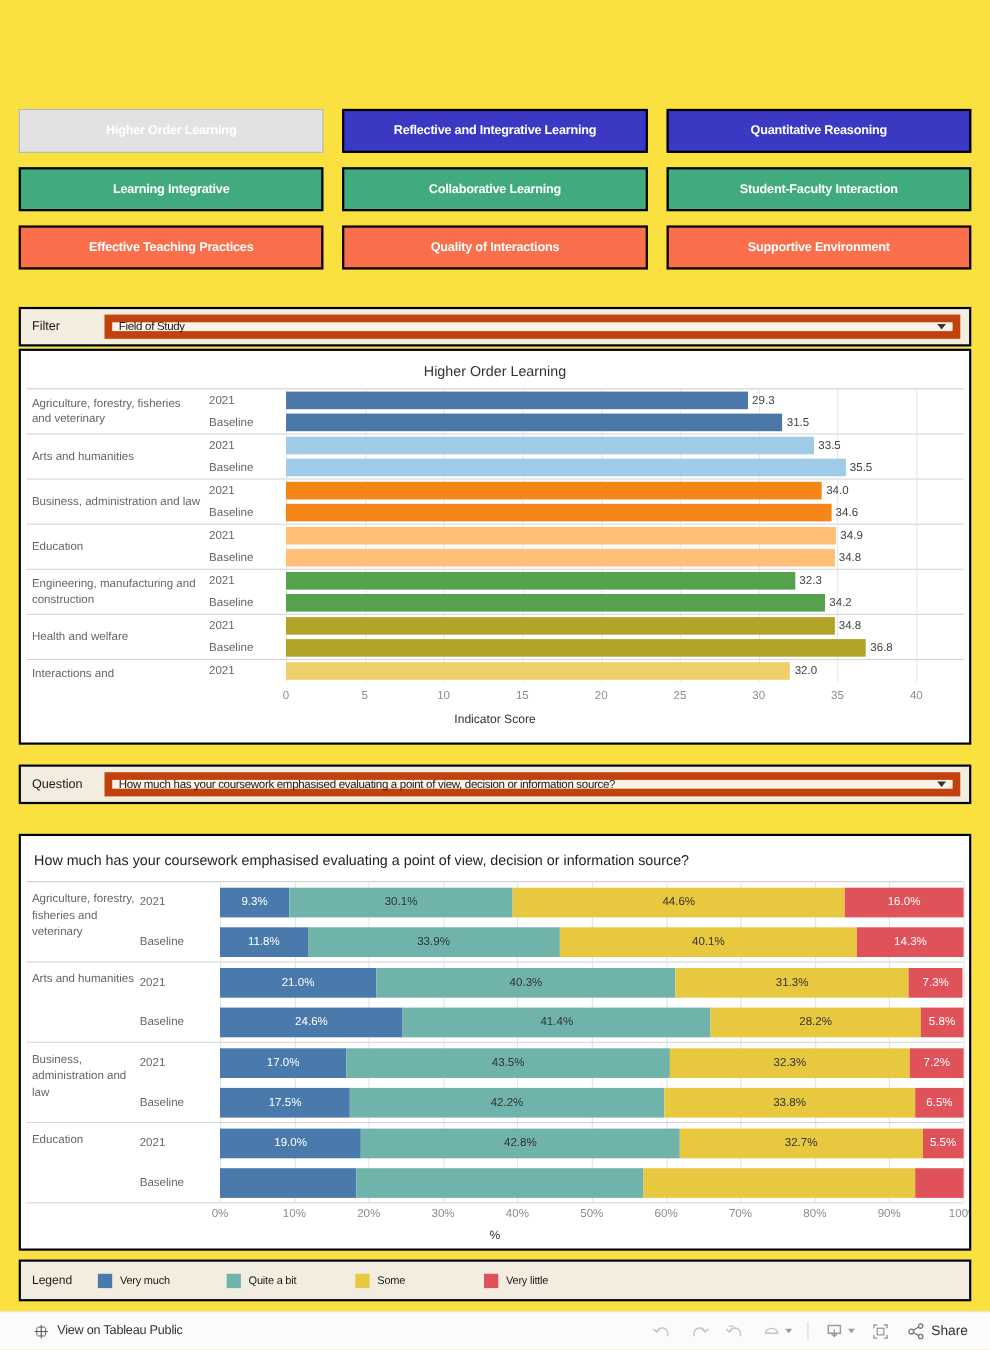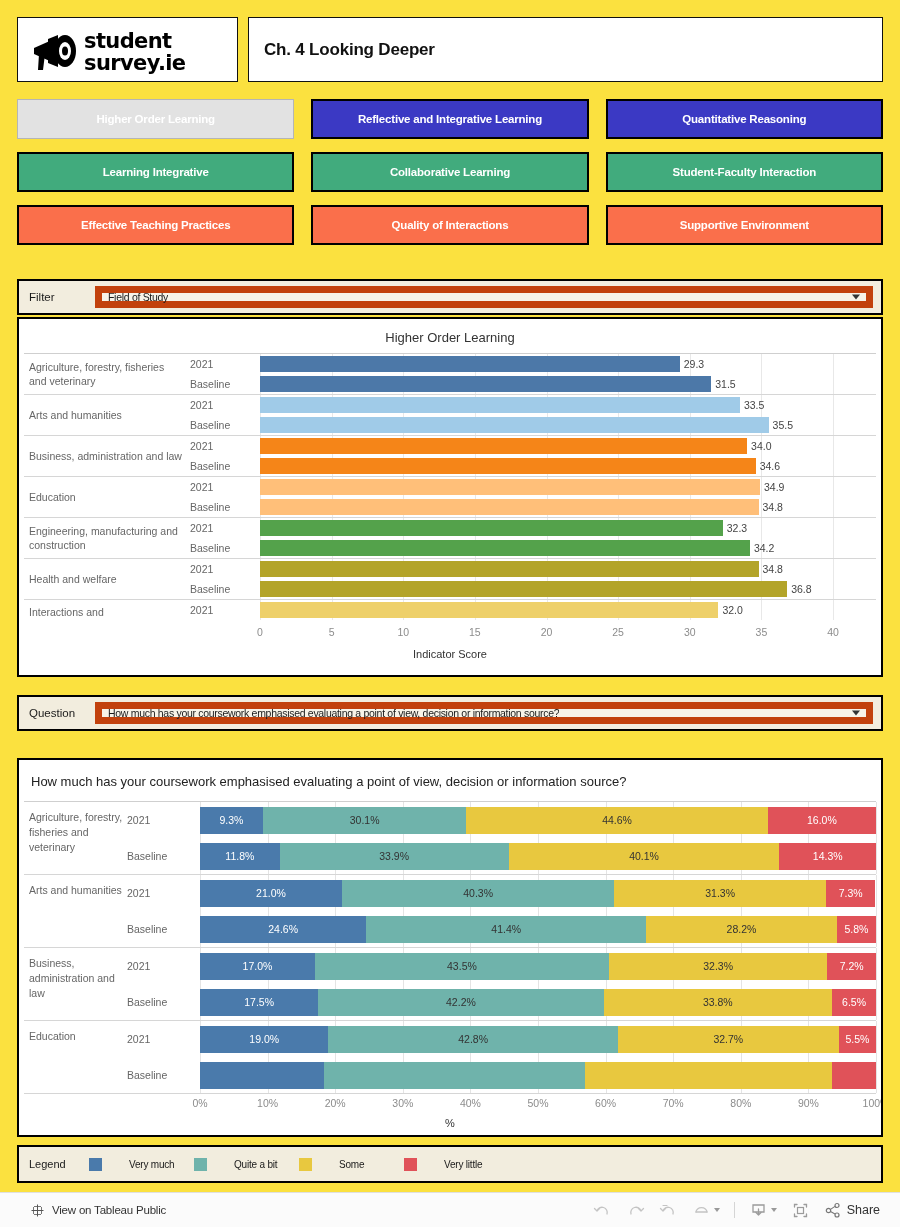--- a/index.html
+++ b/index.html
@@ -205,21 +205,21 @@
     position: absolute; left: 17px; top: 1145px;
     width: 866px; height: 38px;
     background: #F2EDDE; border: 2px solid #000;
     display: flex; align-items: center;
   }
   .legend-label {
     width: 70px; padding-left: 10px;
     font-size: 11px; color: #1a1a1a;
   }
   .legend-item {
-    display: flex; align-items: center; width: 105px; gap: 20px;
+    display: flex; align-items: center; width: 117px;
   }
   .legend-swatch {
     width: 13px; height: 13px; margin-right: 7px;
   }
   .legend-text { font-size: 10px; color: #1a1a1a; letter-spacing: -0.2px;}
 
   
   .footer {
     position: absolute; left: 0; top: 1192px;
     width: 900px; height: 35px;
@@ -243,39 +243,20 @@
     border-left: 3.5px solid transparent;
     border-right: 3.5px solid transparent;
     border-top: 4.5px solid #999;
   }
 </style>
 </head>
 <body>
 
 <div id="dash">
 
-  <div class="header-row">
-    <div class="logo-box">
-      <svg class="logo-svg" width="200" height="52" viewBox="0 0 200 52">
-        <g fill="#000">
-          <path d="M6 24 L24 16 L24 38 L6 30 Z"></path>
-          <path d="M20 15 L20 39 L30 43 L30 11 Z"></path>
-          <ellipse cx="37" cy="27" rx="11" ry="16"></ellipse>
-          <ellipse cx="37" cy="27" rx="6" ry="9" fill="#fff"></ellipse>
-          <ellipse cx="37" cy="27" rx="3" ry="4.5"></ellipse>
-          <path d="M11 30 L17 30 L15 46 L10 46 Z"></path>
-        </g>
-        <text x="56" y="24" font-family="'DejaVu Sans',sans-serif" font-size="21" font-weight="bold" fill="#000" letter-spacing="-0.6">student</text>
-        <text x="56" y="46" font-family="'DejaVu Sans',sans-serif" font-size="21" font-weight="bold" fill="#000" letter-spacing="-0.6">survey.ie</text>
-      </svg>
-    </div>
-    <div class="title-box">
-      <span class="title-text">Ch. 4 Looking Deeper</span>
-    </div>
-  </div>
 
   <div class="btn-grid" id="btn-grid">
       <div class="nav-btn selected" style="background: rgb(226, 226, 226);">
         <span>Higher Order Learning</span>
       </div>
       <div class="nav-btn" style="background: rgb(59, 57, 196);">
         <span>Reflective and Integrative Learning</span>
       </div>
       <div class="nav-btn" style="background: rgb(59, 57, 196);">
         <span>Quantitative Reasoning</span>

